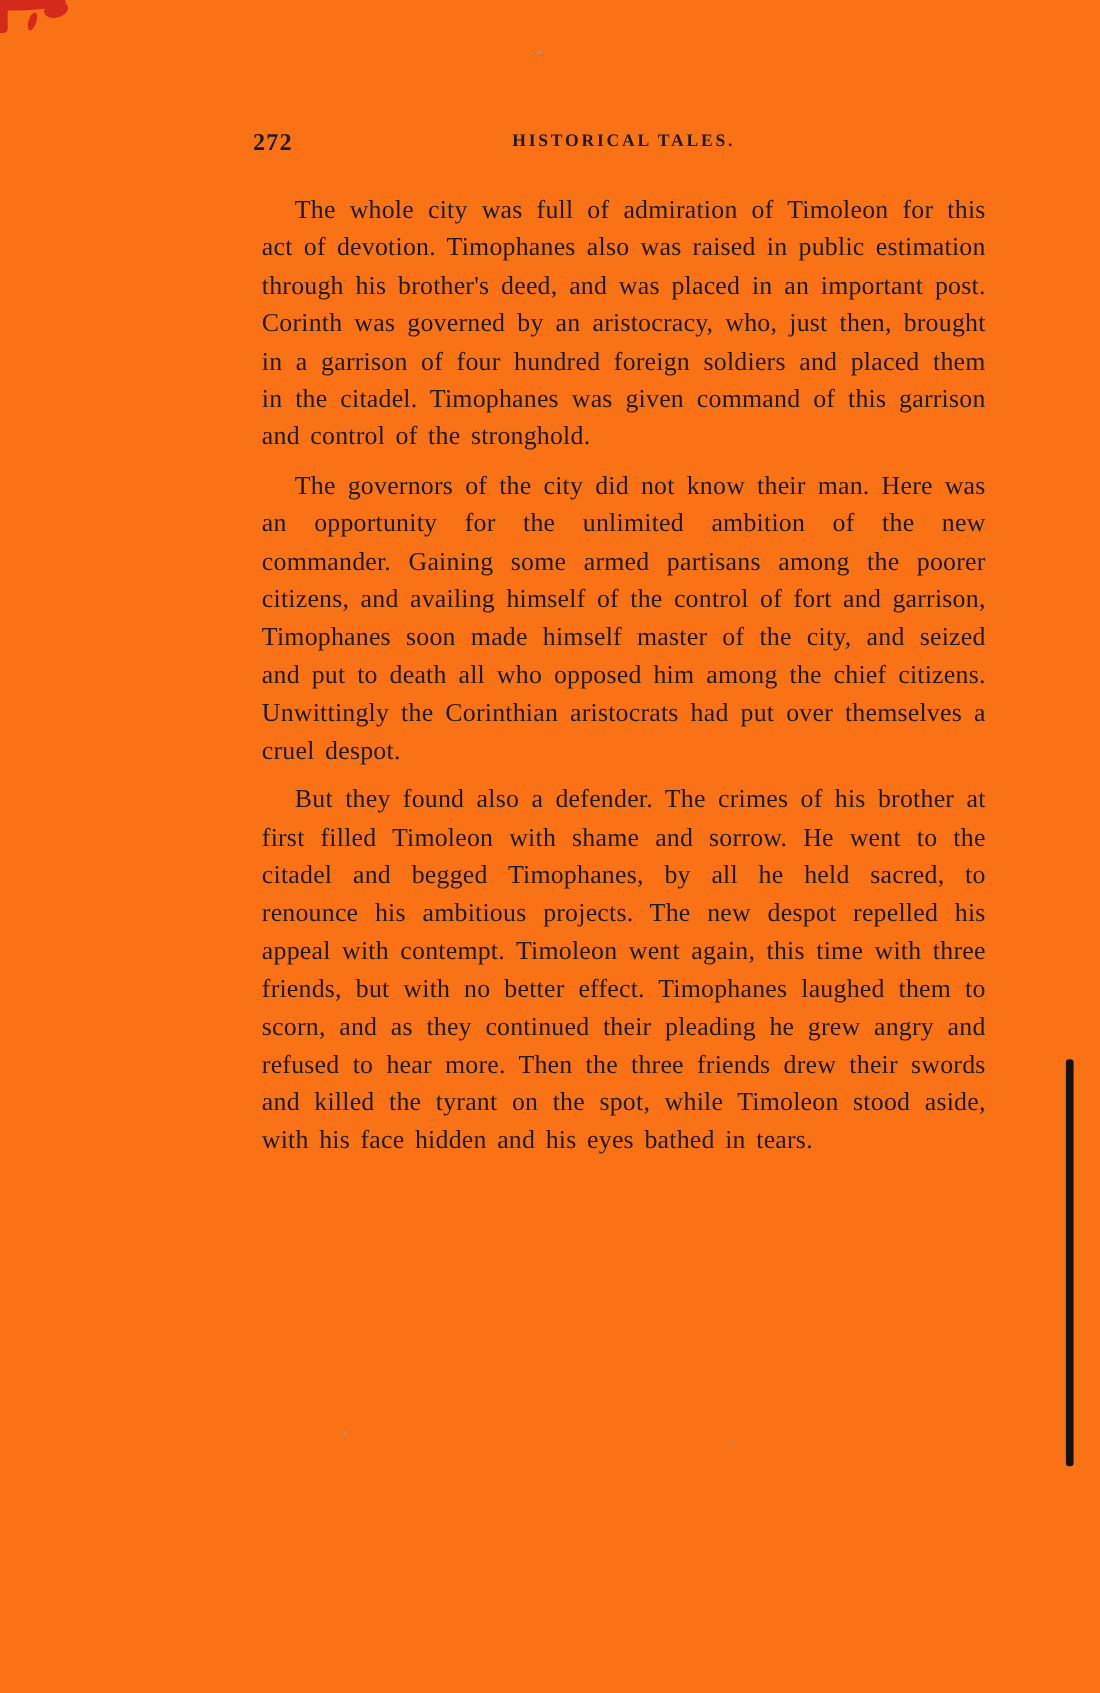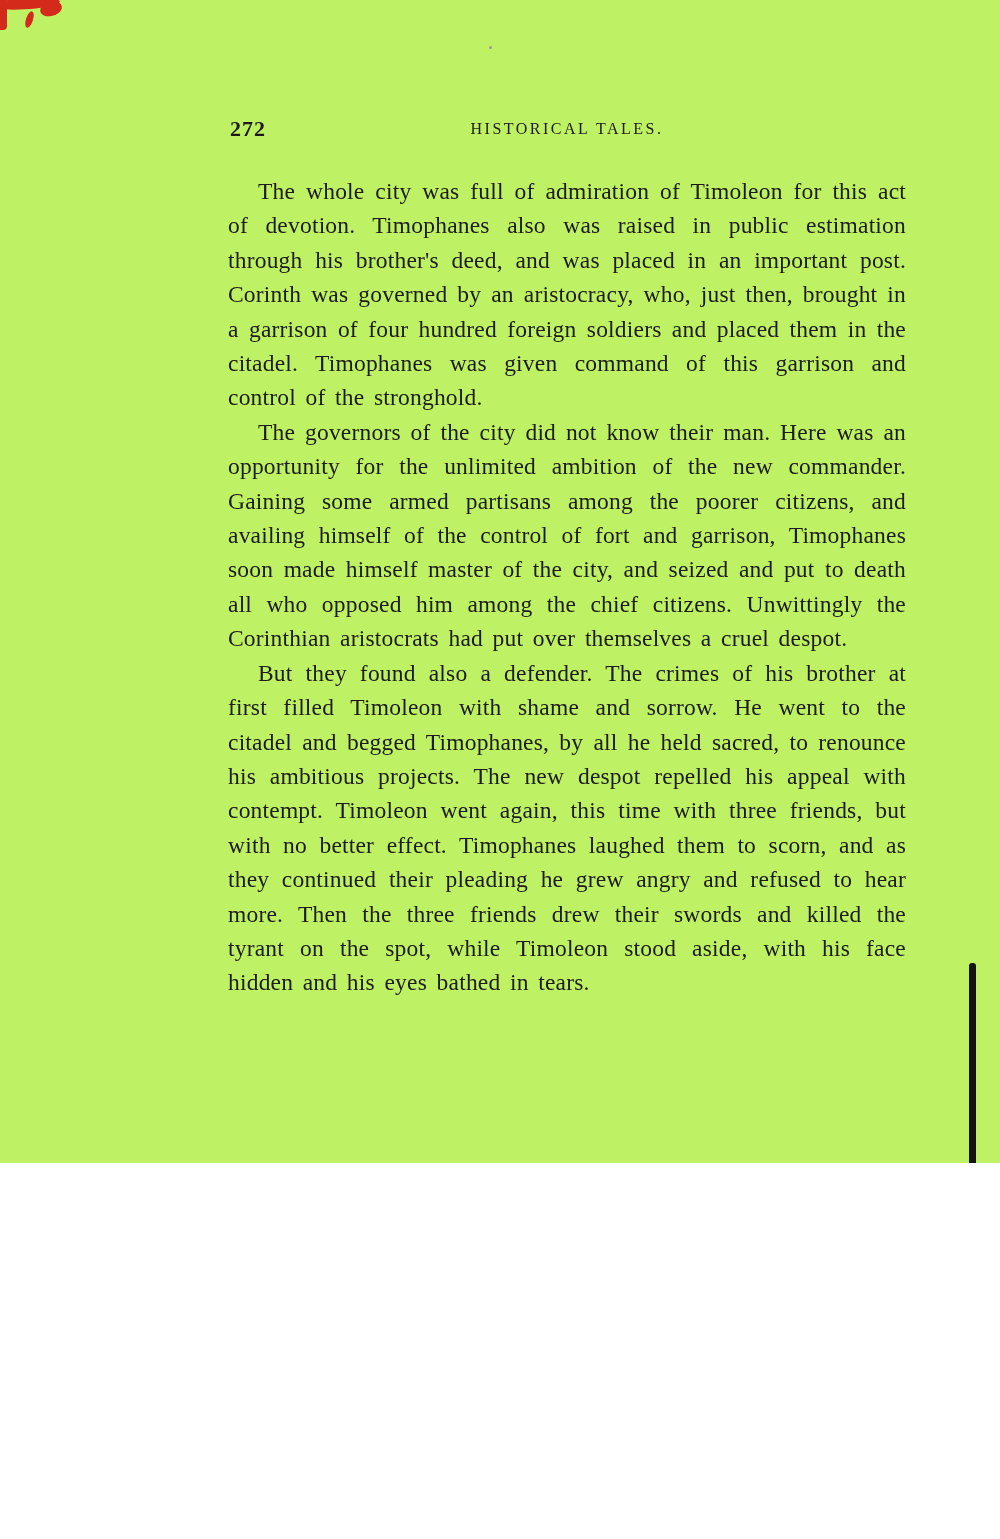--- a/index.html
+++ b/index.html
@@ -3,22 +3,22 @@
 <meta charset="utf-8">
 <style>
   html, body {
     margin: 0;
     padding: 0;
     background: #ffffff;
   }
   .scan-page {
     position: relative;
     width: 1000px;
-    height: 1163px;
-    background: #bef264;
+    height: 1539px;
+    background: #f97316;
     overflow: hidden;
     font-family: "Liberation Serif", "DejaVu Serif", serif;
     color: #1c1b1a;
   }
 
   
   .text-block {
     position: absolute;
     left: 228px;
     top: 116px;
@@ -34,26 +34,26 @@
     left: 2px;
     top: 0;
     font-size: 22px;
     font-weight: bold;
     letter-spacing: 1px;
   }
   .running-title {
     display: block;
     text-align: center;
     font-size: 16px;
-    font-weight: 400;
+    font-weight: 700;
     letter-spacing: 2.5px;
     padding-top: 4px;
   }
   .para {
-    margin: 0;
+    margin: 10px;
     font-size: 23.5px;
     line-height: 34.4px;
     text-align: justify;
     text-indent: 30px;
     word-spacing: 3.5px;
     letter-spacing: 0.2px;
   }
 
   
   .artifact { position: absolute; }

